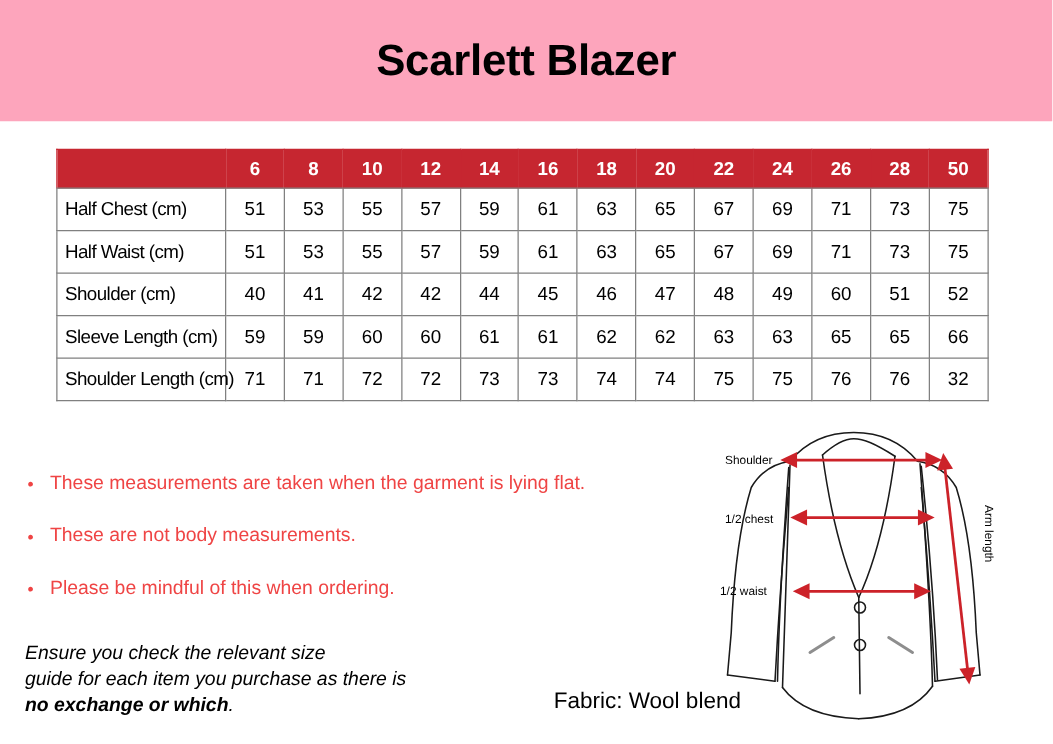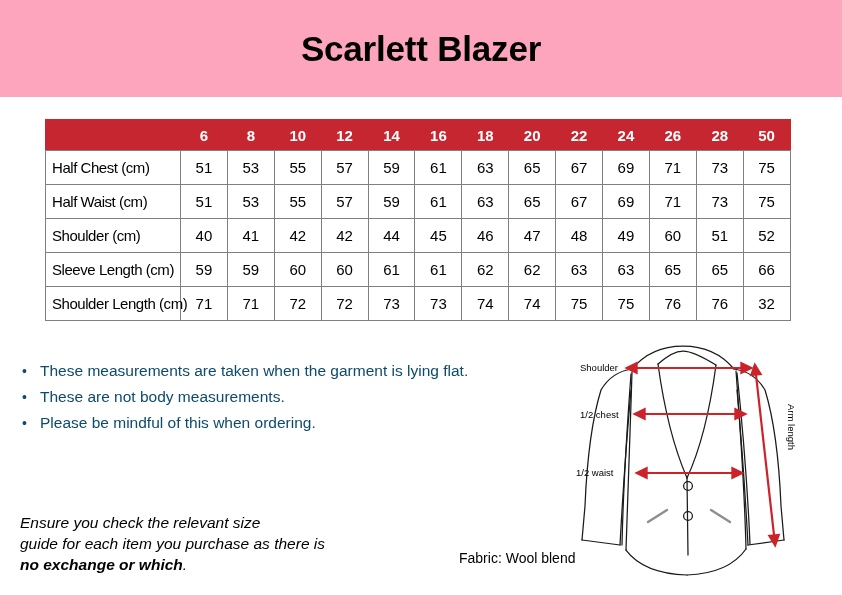--- a/index.html
+++ b/index.html
@@ -97,22 +97,23 @@
     width: 600px;
     margin: 0;
     padding: 0;
     list-style: none;
   }
   #notes-list li {
     position: relative;
     padding-left: 22px;
     font-size: 15.5px;
     line-height: 26px;
-    color: #0c4a6e;
+    color: #ef4444;
     white-space: nowrap;
+    margin-top: 16px;
   }
   #notes-list li::before {
     content: "\2022";
     position: absolute;
     left: 4px;
     top: 0;
     font-size: 14px;
     line-height: 26px;
   }
 
@@ -128,23 +129,23 @@
     color: #000000;
   }
   #disclaimer .strong {
     font-weight: bold;
     font-style: italic;
   }
 
   
   #fabric-note {
     position: absolute;
-    left: 459px;
+    left: 443px;
     top: 550px;
-    font-size: 14px;
+    font-size: 18px;
     color: #000000;
     white-space: nowrap;
   }
 
   
   #blazer-diagram {
     position: absolute;
     left: 560px;
     top: 338px;
     width: 246px;

